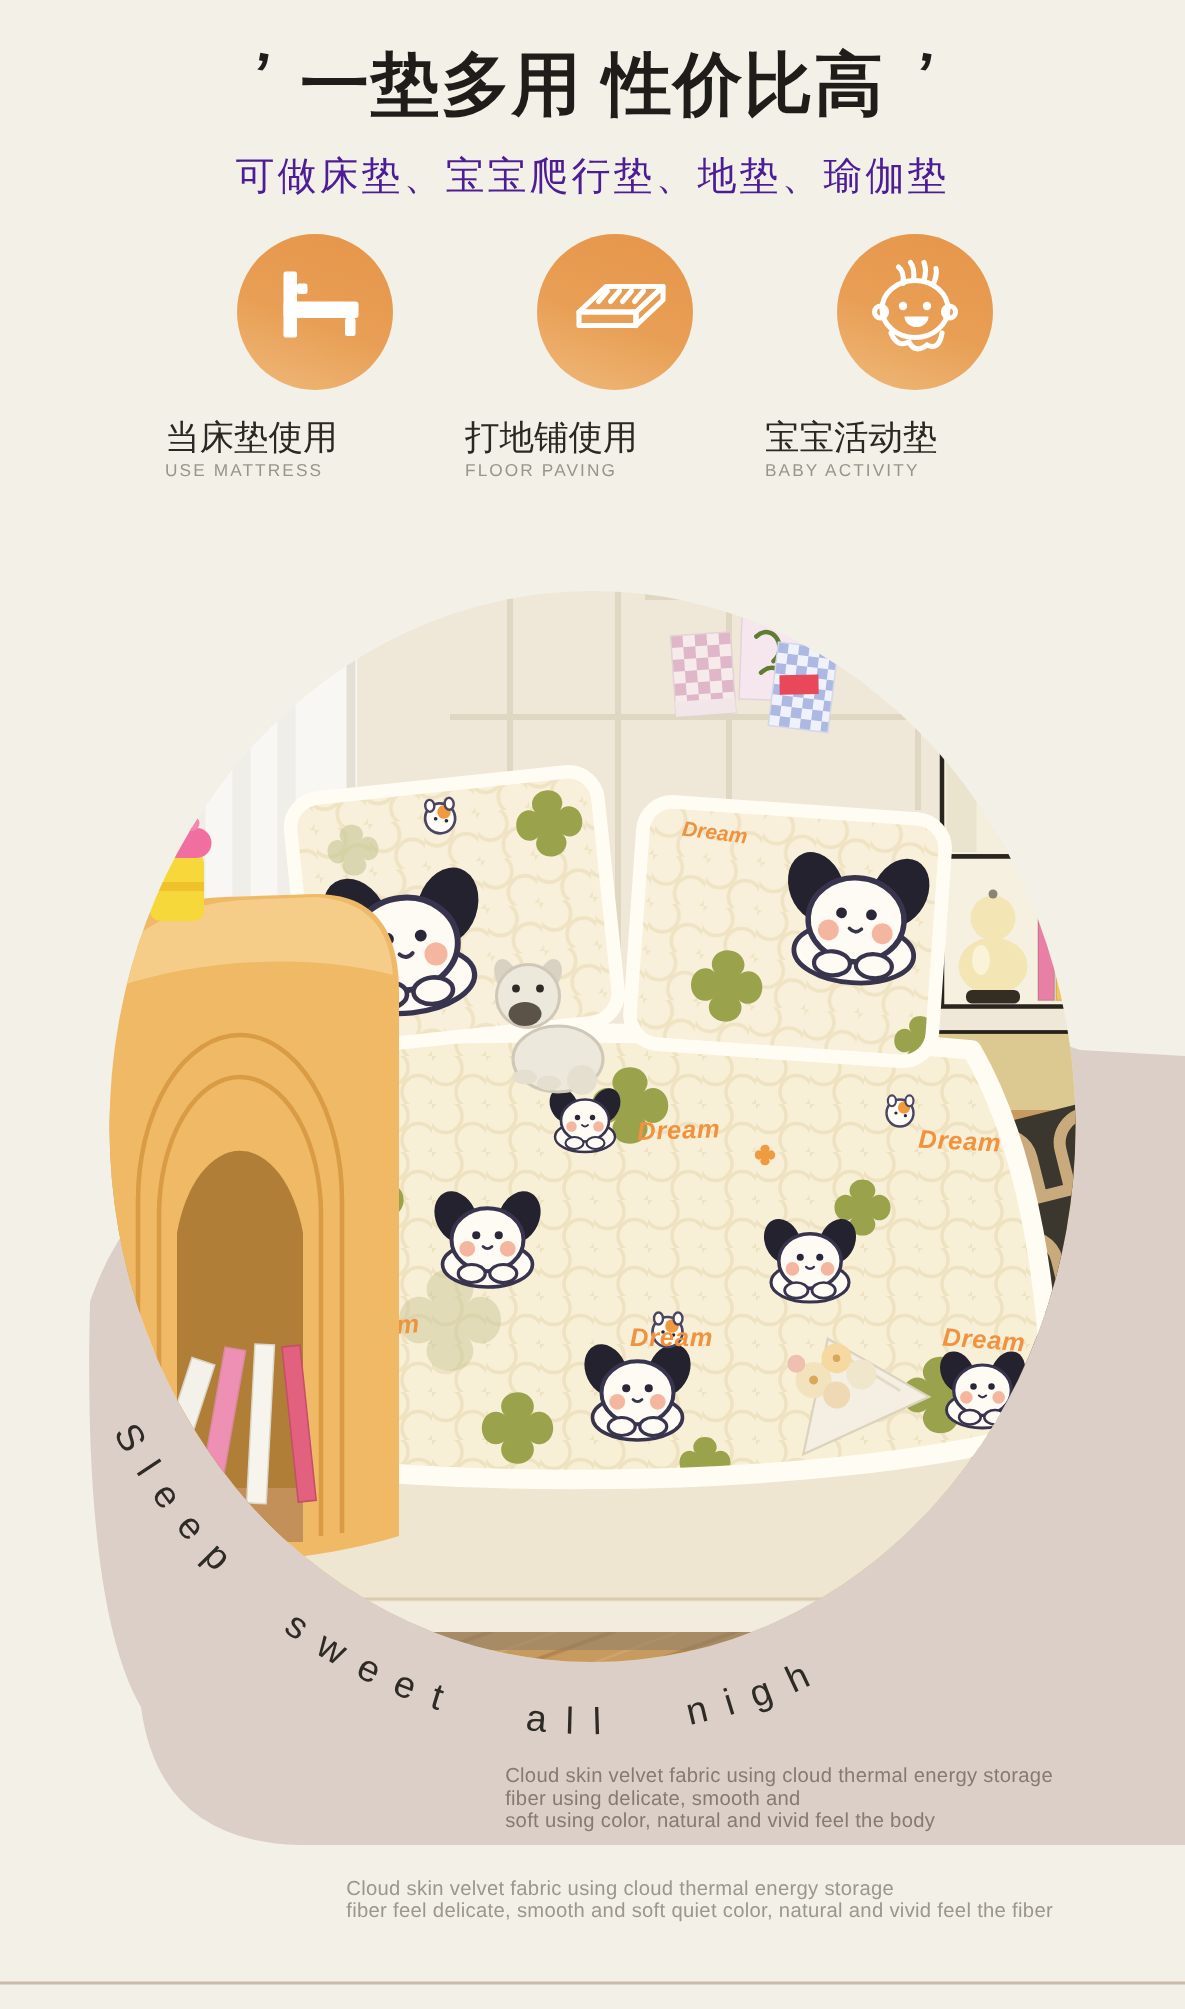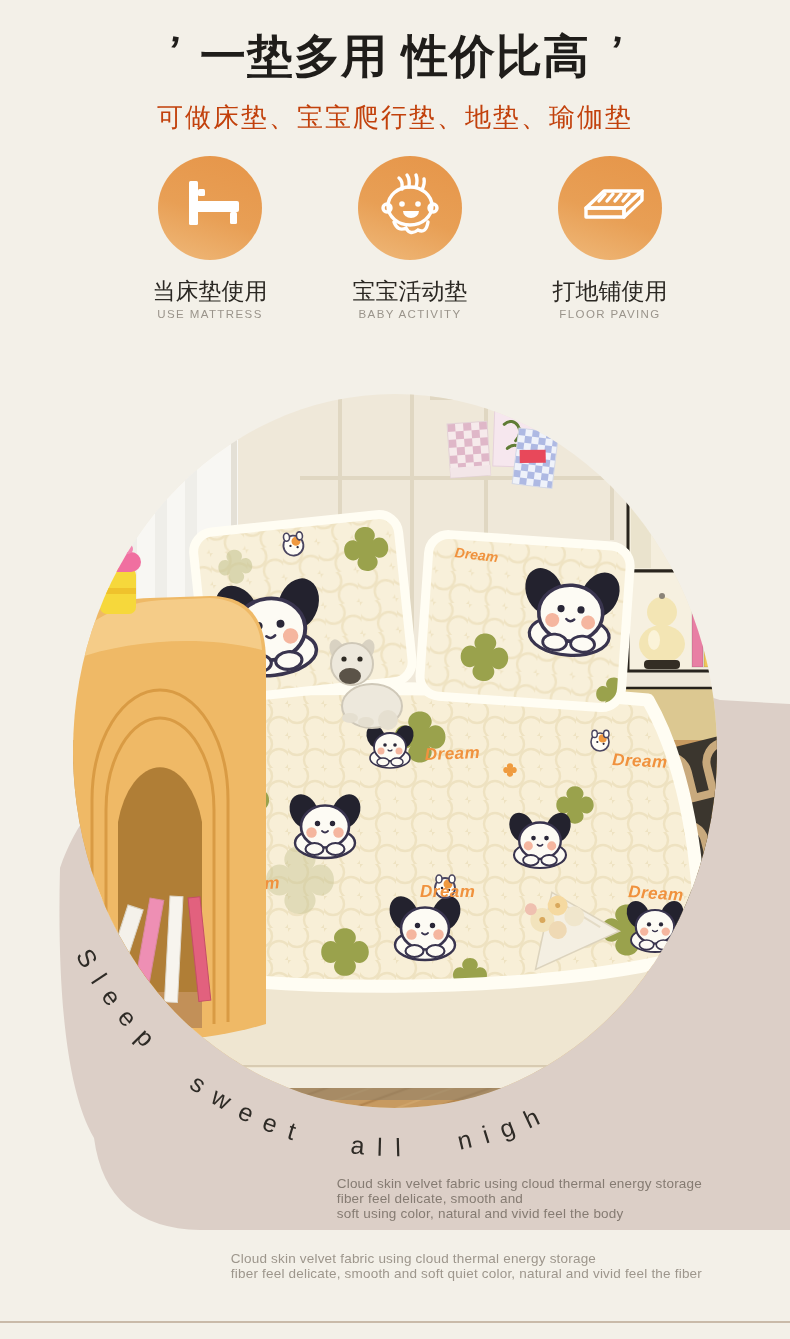--- a/index.html
+++ b/index.html
@@ -2,23 +2,23 @@
 <html><head>
 <meta charset="utf-8">
 <style>
   html,body{margin:0;padding:0;}
   body{width:790px;height:1339px;position:relative;background:#F3F0E8;
        font-family:"Liberation Sans","DejaVu Sans",sans-serif;overflow:hidden;}
   .header{position:absolute;top:26px;left:0;width:790px;text-align:center;z-index:3;}
   .title-row{display:flex;justify-content:center;align-items:center;gap:20px;
              font-size:46px;font-weight:700;color:#1F1D1A;letter-spacing:1px;}
   .quote{font-size:40px;font-weight:900;color:#1F1D1A;transform:rotate(10deg);margin-top:-14px;}
-  .subtitle{margin-top:12px;font-size:26px;color:#c2410c;letter-spacing:2px;font-weight:400;}
+  .subtitle{margin-top:12px;font-size:26px;color:#4c1d95;letter-spacing:2px;font-weight:400;}
   .features{position:absolute;top:156px;left:110px;width:600px;display:flex;z-index:3;}
-  .feature{width:200px;text-align:center;}
+  .feature{width:200px;}
   .feature-circle{width:104px;height:104px;border-radius:50%;margin:0 auto;
       background:linear-gradient(200deg,#E6964A 5%,#E89F55 55%,#EFB97A 100%);
       display:flex;align-items:center;justify-content:center;}
   .feature-label{margin-top:16px;font-size:23px;color:#2B2823;}
   .feature-sub{margin-top:1px;font-size:11.5px;letter-spacing:1.4px;color:#9A948B;}
   .hero-svg{position:absolute;top:0;left:0;z-index:1;}
   .desc{position:absolute;right:88px;text-align:left;z-index:3;}
   .desc-1{top:1177px;font-size:13.5px;line-height:14.8px;color:#857B72;letter-spacing:.2px;}
   .desc-2{top:1252px;font-size:13.5px;line-height:14.5px;color:#9D968C;letter-spacing:.2px;}
   .divider{position:absolute;top:1321px;left:0;width:790px;height:1.6px;background:#C9BAA9;z-index:3;}
@@ -50,53 +50,53 @@
           <rect x="72" y="56" width="7" height="12" rx="1.5"></rect>
         </g>
       </svg>
     </div>
     <div class="feature-label">当床垫使用</div>
     <div class="feature-sub">USE MATTRESS</div>
   </div>
   <div class="feature">
     <div class="feature-circle">
       <svg width="104" height="104" viewBox="0 0 104 104">
+        <g fill="none" stroke="#FFFFFF" stroke-width="3.4" stroke-linejoin="round" stroke-linecap="round">
+          <polygon points="28,52 46,35 84,35 66,52"></polygon>
+          <rect x="28" y="52" width="38" height="9"></rect>
+          <polygon points="66,52 84,35 84,44 66,61"></polygon>
+          <path d="M41,45 L47,38 M49,45 L55,38 M57,45 L63,38 M65,45 L71,38"></path>
+        </g>
+      </svg>
+    </div>
+    <div class="feature-label">打地铺使用</div>
+    <div class="feature-sub">FLOOR PAVING</div>
+  </div>
+  <div class="feature">
+    <div class="feature-circle">
+      <svg width="104" height="104" viewBox="0 0 104 104">
         <g fill="none" stroke="#FFFFFF" stroke-width="3.4" stroke-linecap="round">
           <ellipse cx="52" cy="50" rx="22" ry="19"></ellipse>
           <circle cx="29" cy="52" r="4"></circle>
           <circle cx="75" cy="52" r="4"></circle>
           <path d="M44,33 Q45,25 41,22"></path>
           <path d="M51,31 Q52,23 49,19"></path>
           <path d="M58,31 Q60,24 58,19"></path>
           <path d="M64,34 Q67,27 66,23"></path>
           <path d="M36,66 Q40,76 48,72 Q52,80 60,74 Q68,78 70,66"></path>
         </g>
         <g fill="#FFFFFF">
           <circle cx="44" cy="48" r="2.8"></circle>
           <circle cx="60" cy="48" r="2.8"></circle>
           <path d="M45,55 A8,7 0 0 0 61,55 Z"></path>
         </g>
       </svg>
     </div>
     <div class="feature-label">宝宝活动垫</div>
     <div class="feature-sub">BABY ACTIVITY</div>
-  </div>
-  <div class="feature">
-    <div class="feature-circle">
-      <svg width="104" height="104" viewBox="0 0 104 104">
-        <g fill="none" stroke="#FFFFFF" stroke-width="3.4" stroke-linejoin="round" stroke-linecap="round">
-          <polygon points="28,52 46,35 84,35 66,52"></polygon>
-          <rect x="28" y="52" width="38" height="9"></rect>
-          <polygon points="66,52 84,35 84,44 66,61"></polygon>
-          <path d="M41,45 L47,38 M49,45 L55,38 M57,45 L63,38 M65,45 L71,38"></path>
-        </g>
-      </svg>
-    </div>
-    <div class="feature-label">打地铺使用</div>
-    <div class="feature-sub">FLOOR PAVING</div>
   </div>
 </div>
 
 <svg class="hero-svg" width="790" height="1339" viewBox="0 0 790 1339">
   <defs>
     <clipPath id="photoClip">
         <ellipse cx="395" cy="751" rx="322" ry="357"></ellipse>
       </clipPath>
     <clipPath id="matClip">
       <path d="M150,694 C300,686 500,686 648,700 C688,770 700,868 701,952 C560,996 230,998 92,956 C96,862 112,764 150,694 Z"></path>
@@ -352,21 +352,21 @@
         <rect x="100" y="588" width="36" height="6" fill="#EFC22C"></rect>
         <rect x="95" y="552" width="46" height="20" rx="10" fill="#F06FA0"></rect>
         <rect x="103" y="544" width="30" height="10" rx="5" fill="#F287B1"></rect>
       </g>
     </g>
   </g>
 </svg>
 
 <div class="desc desc-1">
   <div>Cloud skin velvet fabric using cloud thermal energy storage</div>
-  <div>fiber feel delicate, smooth and</div>
+  <div>fiber using delicate, smooth and</div>
   <div>soft using color, natural and vivid feel the body</div>
 </div>
 <div class="desc desc-2">
   <div>Cloud skin velvet fabric using cloud thermal energy storage</div>
   <div>fiber feel delicate, smooth and soft quiet color, natural and vivid feel the fiber</div>
 </div>
 
 <div class="divider"></div>
 
 </body></html>

